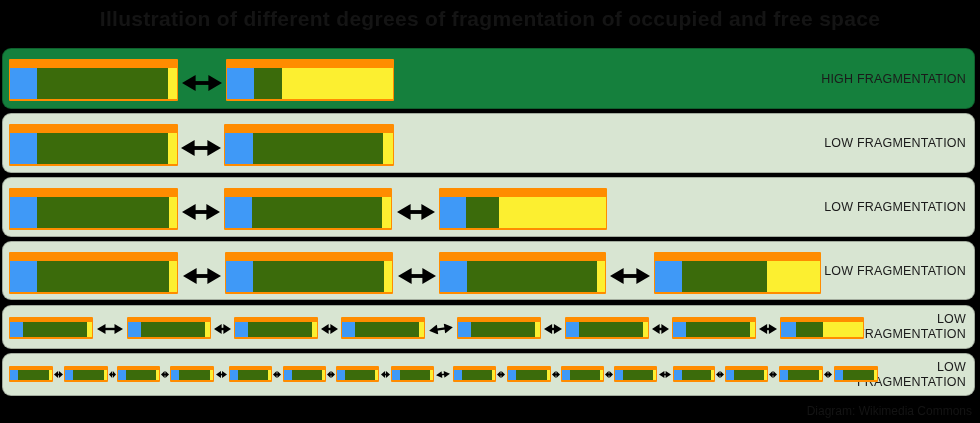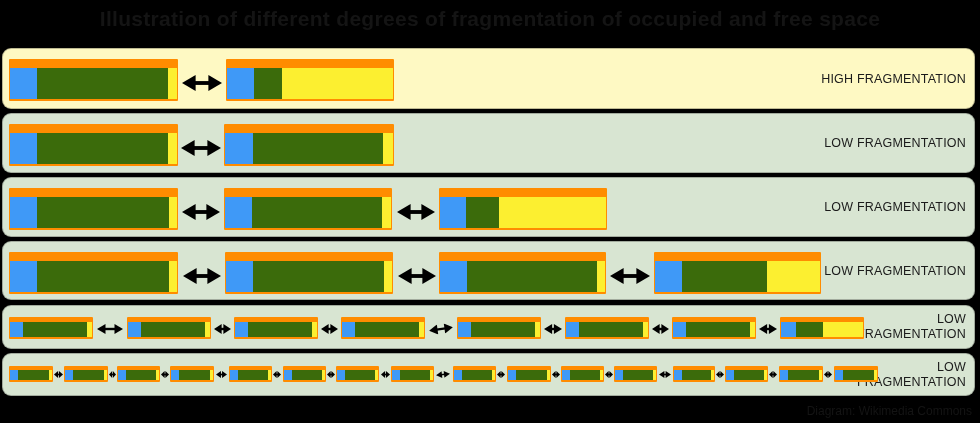--- a/index.html
+++ b/index.html
@@ -17,21 +17,21 @@
   .body{display:flex;width:100%;overflow:hidden;}
   .seg{height:100%;flex:0 0 auto;}
   .arrow{position:absolute;}
   svg{display:block;}
 </style>
 </head>
 <body>
 
 <div class="title">Illustration of different degrees of fragmentation of occupied and free space</div>
 <div id="rows">
-    <div class="panel" style="top: 48px; height: 61px; background: #fef9c3;">
+    <div class="panel" style="top: 48px; height: 61px; background: #15803d;">
       <div class="row-label">HIGH FRAGMENTATION</div>
       <div class="block" style="left: 6px; top: 10px; width: 169px; height: 42px; background: rgb(255, 140, 0); padding: 9px 1px 1px;">
         <div class="body" style="height: 31px;">
           <div class="seg" style="width: 27px; background: rgb(63, 153, 247);"></div>
           <div class="seg" style="width: 131px; background: rgb(59, 107, 11);"></div>
           <div class="seg" style="width: 9px; background: rgb(252, 239, 48);"></div>
         </div>
       </div>
       <div class="block" style="left: 223px; top: 10px; width: 168px; height: 42px; background: rgb(255, 140, 0); padding: 9px 1px 1px;">
         <div class="body" style="height: 31px;">

